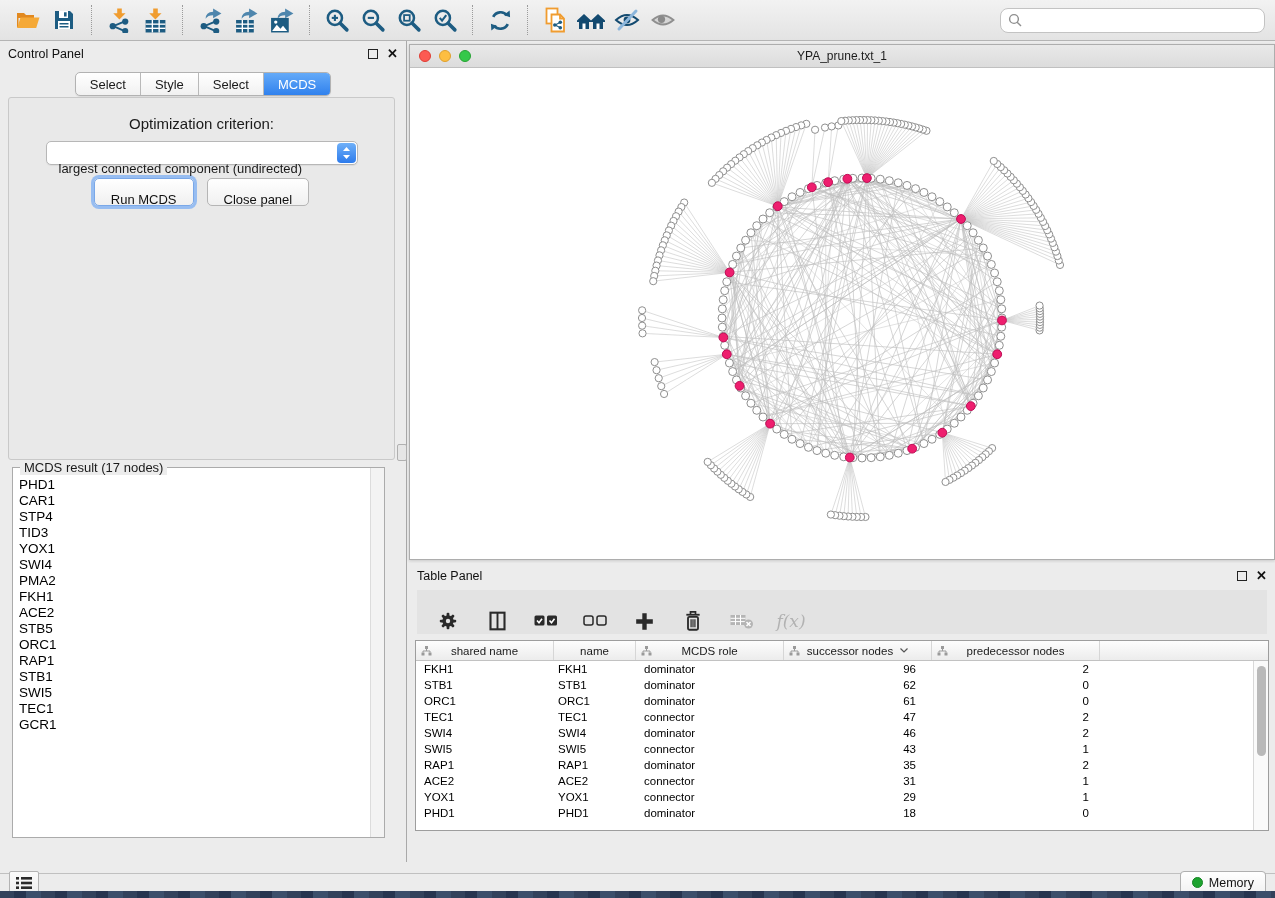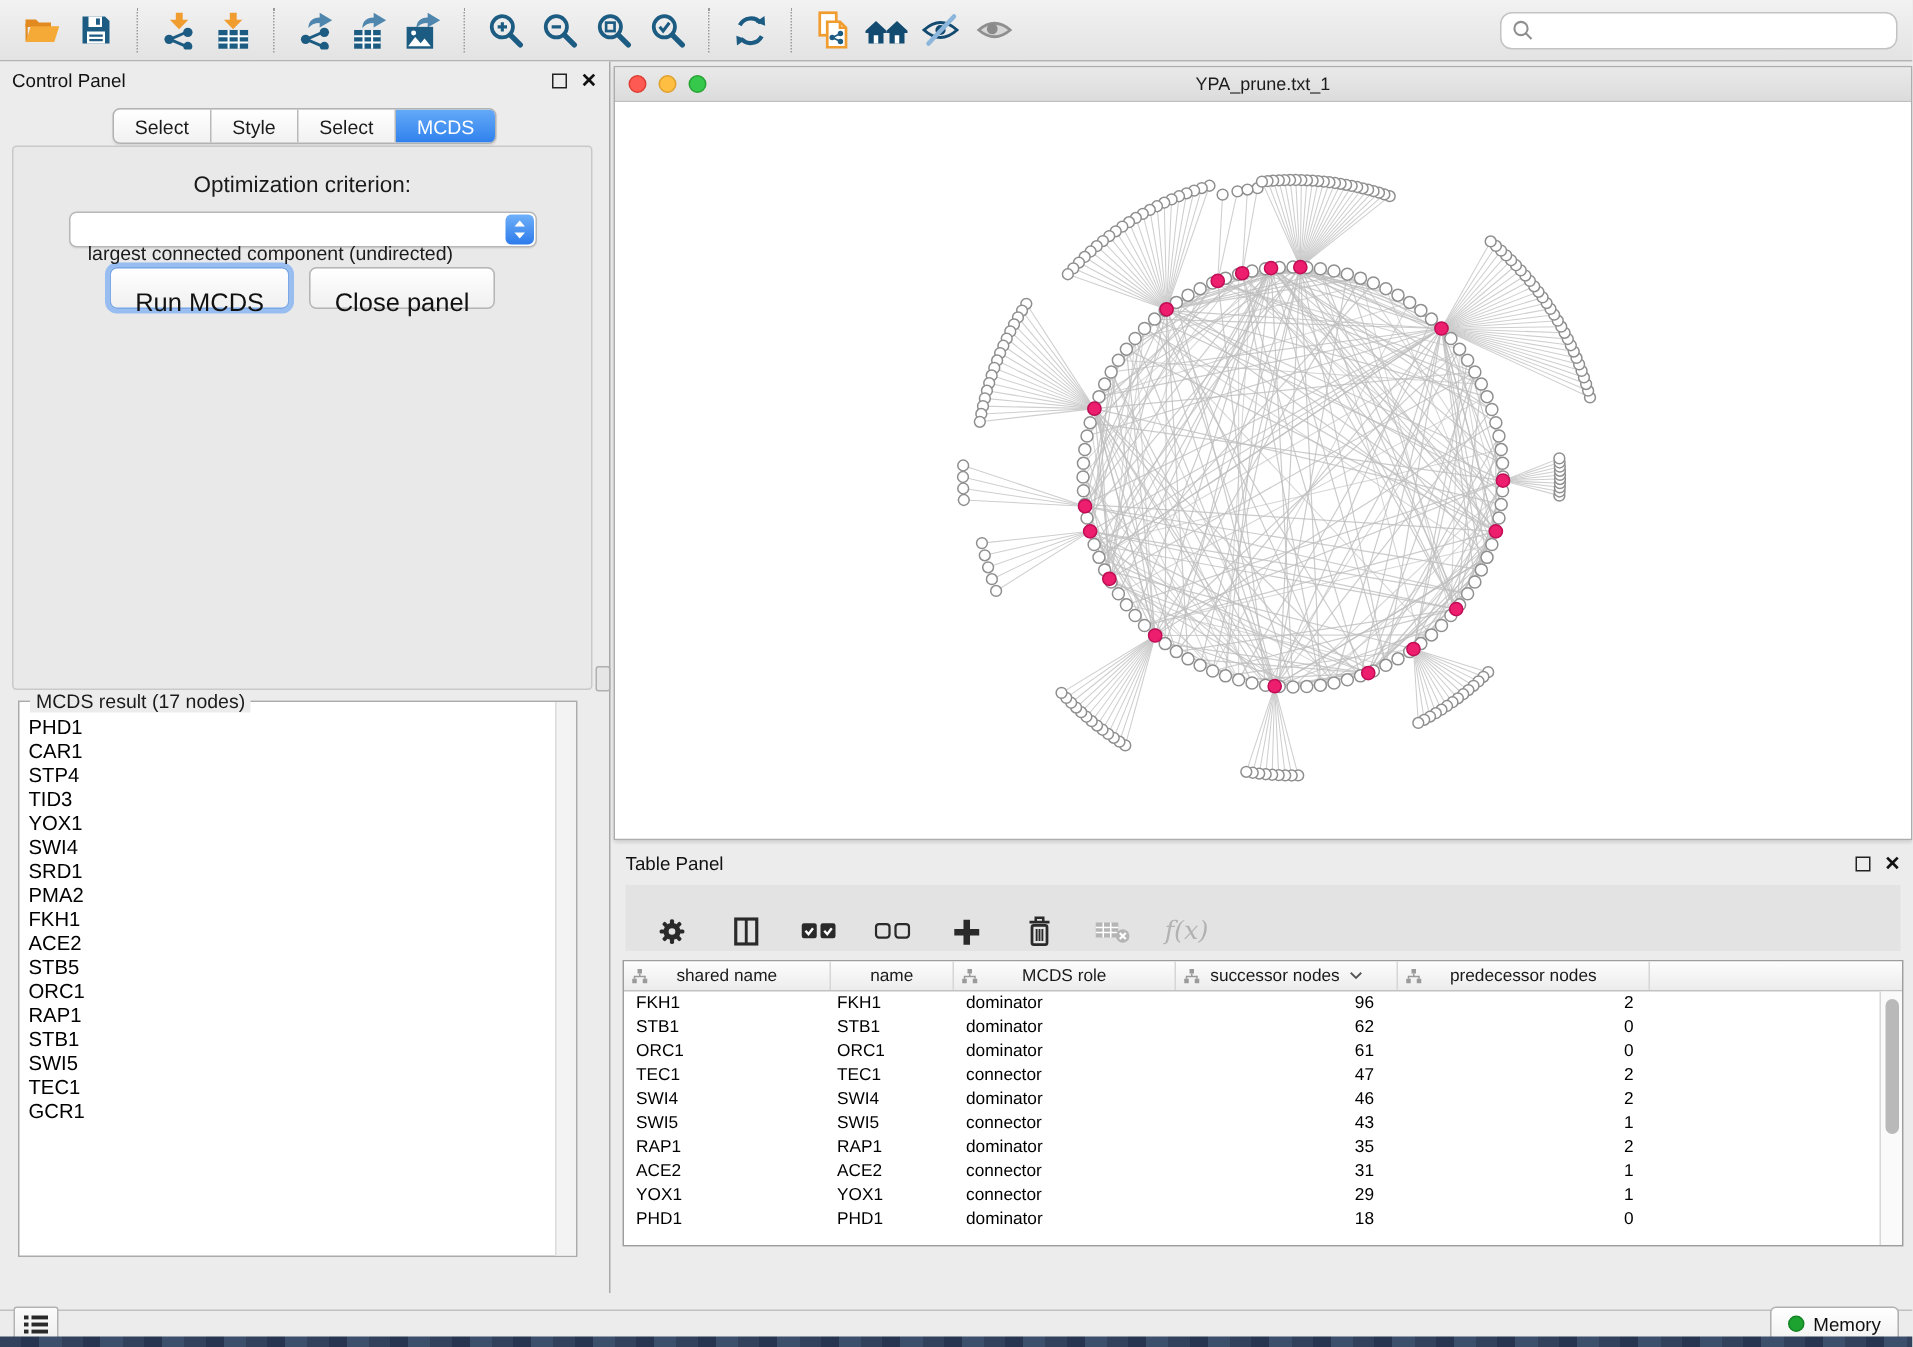--- a/index.html
+++ b/index.html
@@ -39,21 +39,21 @@
     background:#e9e9e9; border:1px solid #c9c9c9; border-radius:3px; }
   .opt-label { text-align:center; font-size:15px; margin-top:17px; }
   .select-row { display:flex; justify-content:center; margin-top:9px; }
   .select { width:312px; height:24px; background:#fff; border:1px solid #b7b7b7; border-radius:5px;
     display:flex; align-items:center; position:relative; box-shadow:0 1px 1px rgba(0,0,0,.06); }
   .select .sel-text { font-size:13px; padding-left:12px; flex:1;margin-top:31px; }
   .stepper { position:absolute; right:1px; top:1px; width:19px; height:20px; border-radius:4px;
     background:linear-gradient(#6fb0f8,#2d7bec); display:flex; flex-direction:column; align-items:center; justify-content:center; }
   .stepper svg { display:block; }
   .btn-row { display:flex; justify-content:center; gap:13px; margin-top:13px; }
-  .mac-btn { height:24px; padding:13px 16px; font-family:"Liberation Sans",sans-serif; font-size:17px;
+  .mac-btn { height:24px; padding:13px 16px; font-family:"Liberation Sans",sans-serif; font-size:13px;
     background:linear-gradient(#ffffff,#f0f0f0); border:1px solid #b5b5b5; border-radius:5px; color:#111; }
   .mac-btn.focus-ring { box-shadow:0 0 0 3px rgba(84,153,247,.55); border-color:#7aa8e8; }
 
   .result-box { position:absolute; top:426px; left:12px; width:373px; height:371px;
     border:1px solid #ababab; background:#fff; }
   .result-legend { position:absolute; top:-8px; left:7px; background:#ececec; padding:0 4px; font-size:13px; }
   .result-list { position:absolute; top:3px; left:0; right:14px; bottom:0; overflow:hidden; padding:6px 6px; }
   .result-list div { font-size:13.5px; line-height:16px; color:#000; }
   .result-scroll { position:absolute; top:0; right:0; bottom:0; width:14px; background:#f3f3f3; border-left:1px solid #dcdcdc; }
 
@@ -330,21 +330,20 @@
 
     <div class="result-box">
       <span class="result-legend">MCDS result (17 nodes)</span>
       <div class="result-list" id="result-list">
           <div>PHD1</div>
           <div>CAR1</div>
           <div>STP4</div>
           <div>TID3</div>
           <div>YOX1</div>
           <div>SWI4</div>
-          <div>SRD1</div>
           <div>PMA2</div>
           <div>FKH1</div>
           <div>ACE2</div>
           <div>STB5</div>
           <div>ORC1</div>
           <div>RAP1</div>
           <div>STB1</div>
           <div>SWI5</div>
           <div>TEC1</div>
           <div>GCR1</div>

